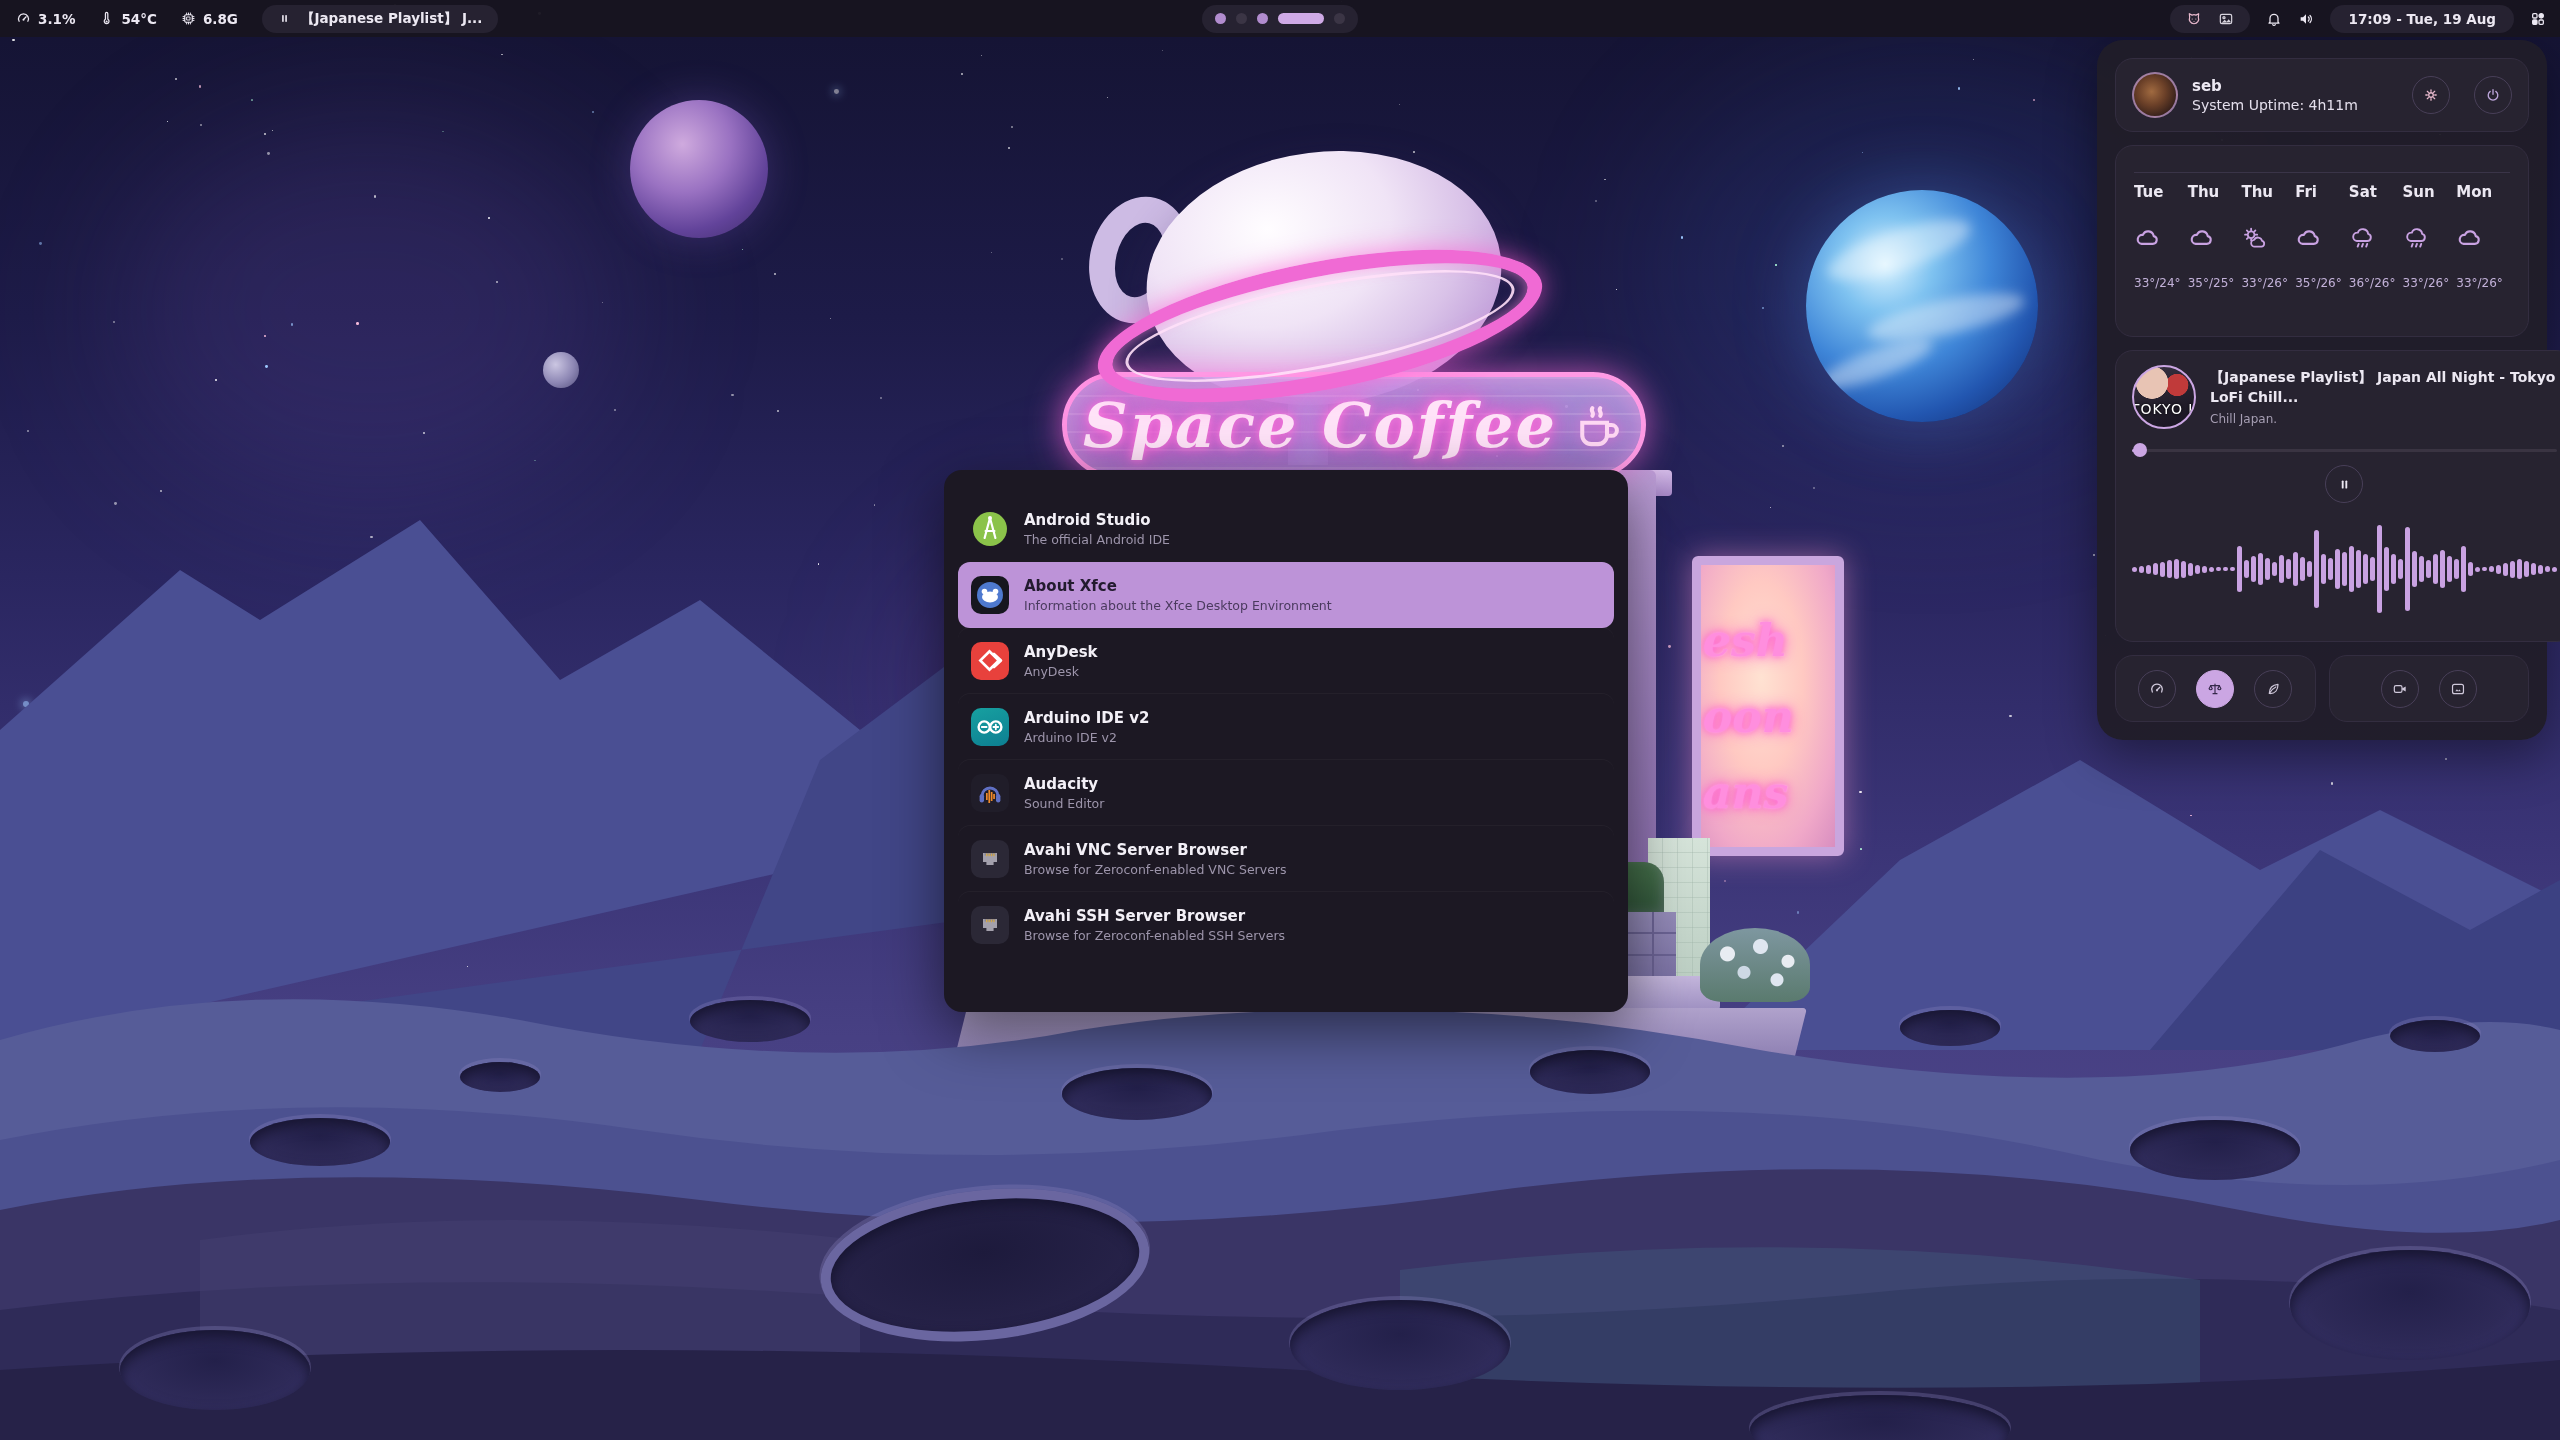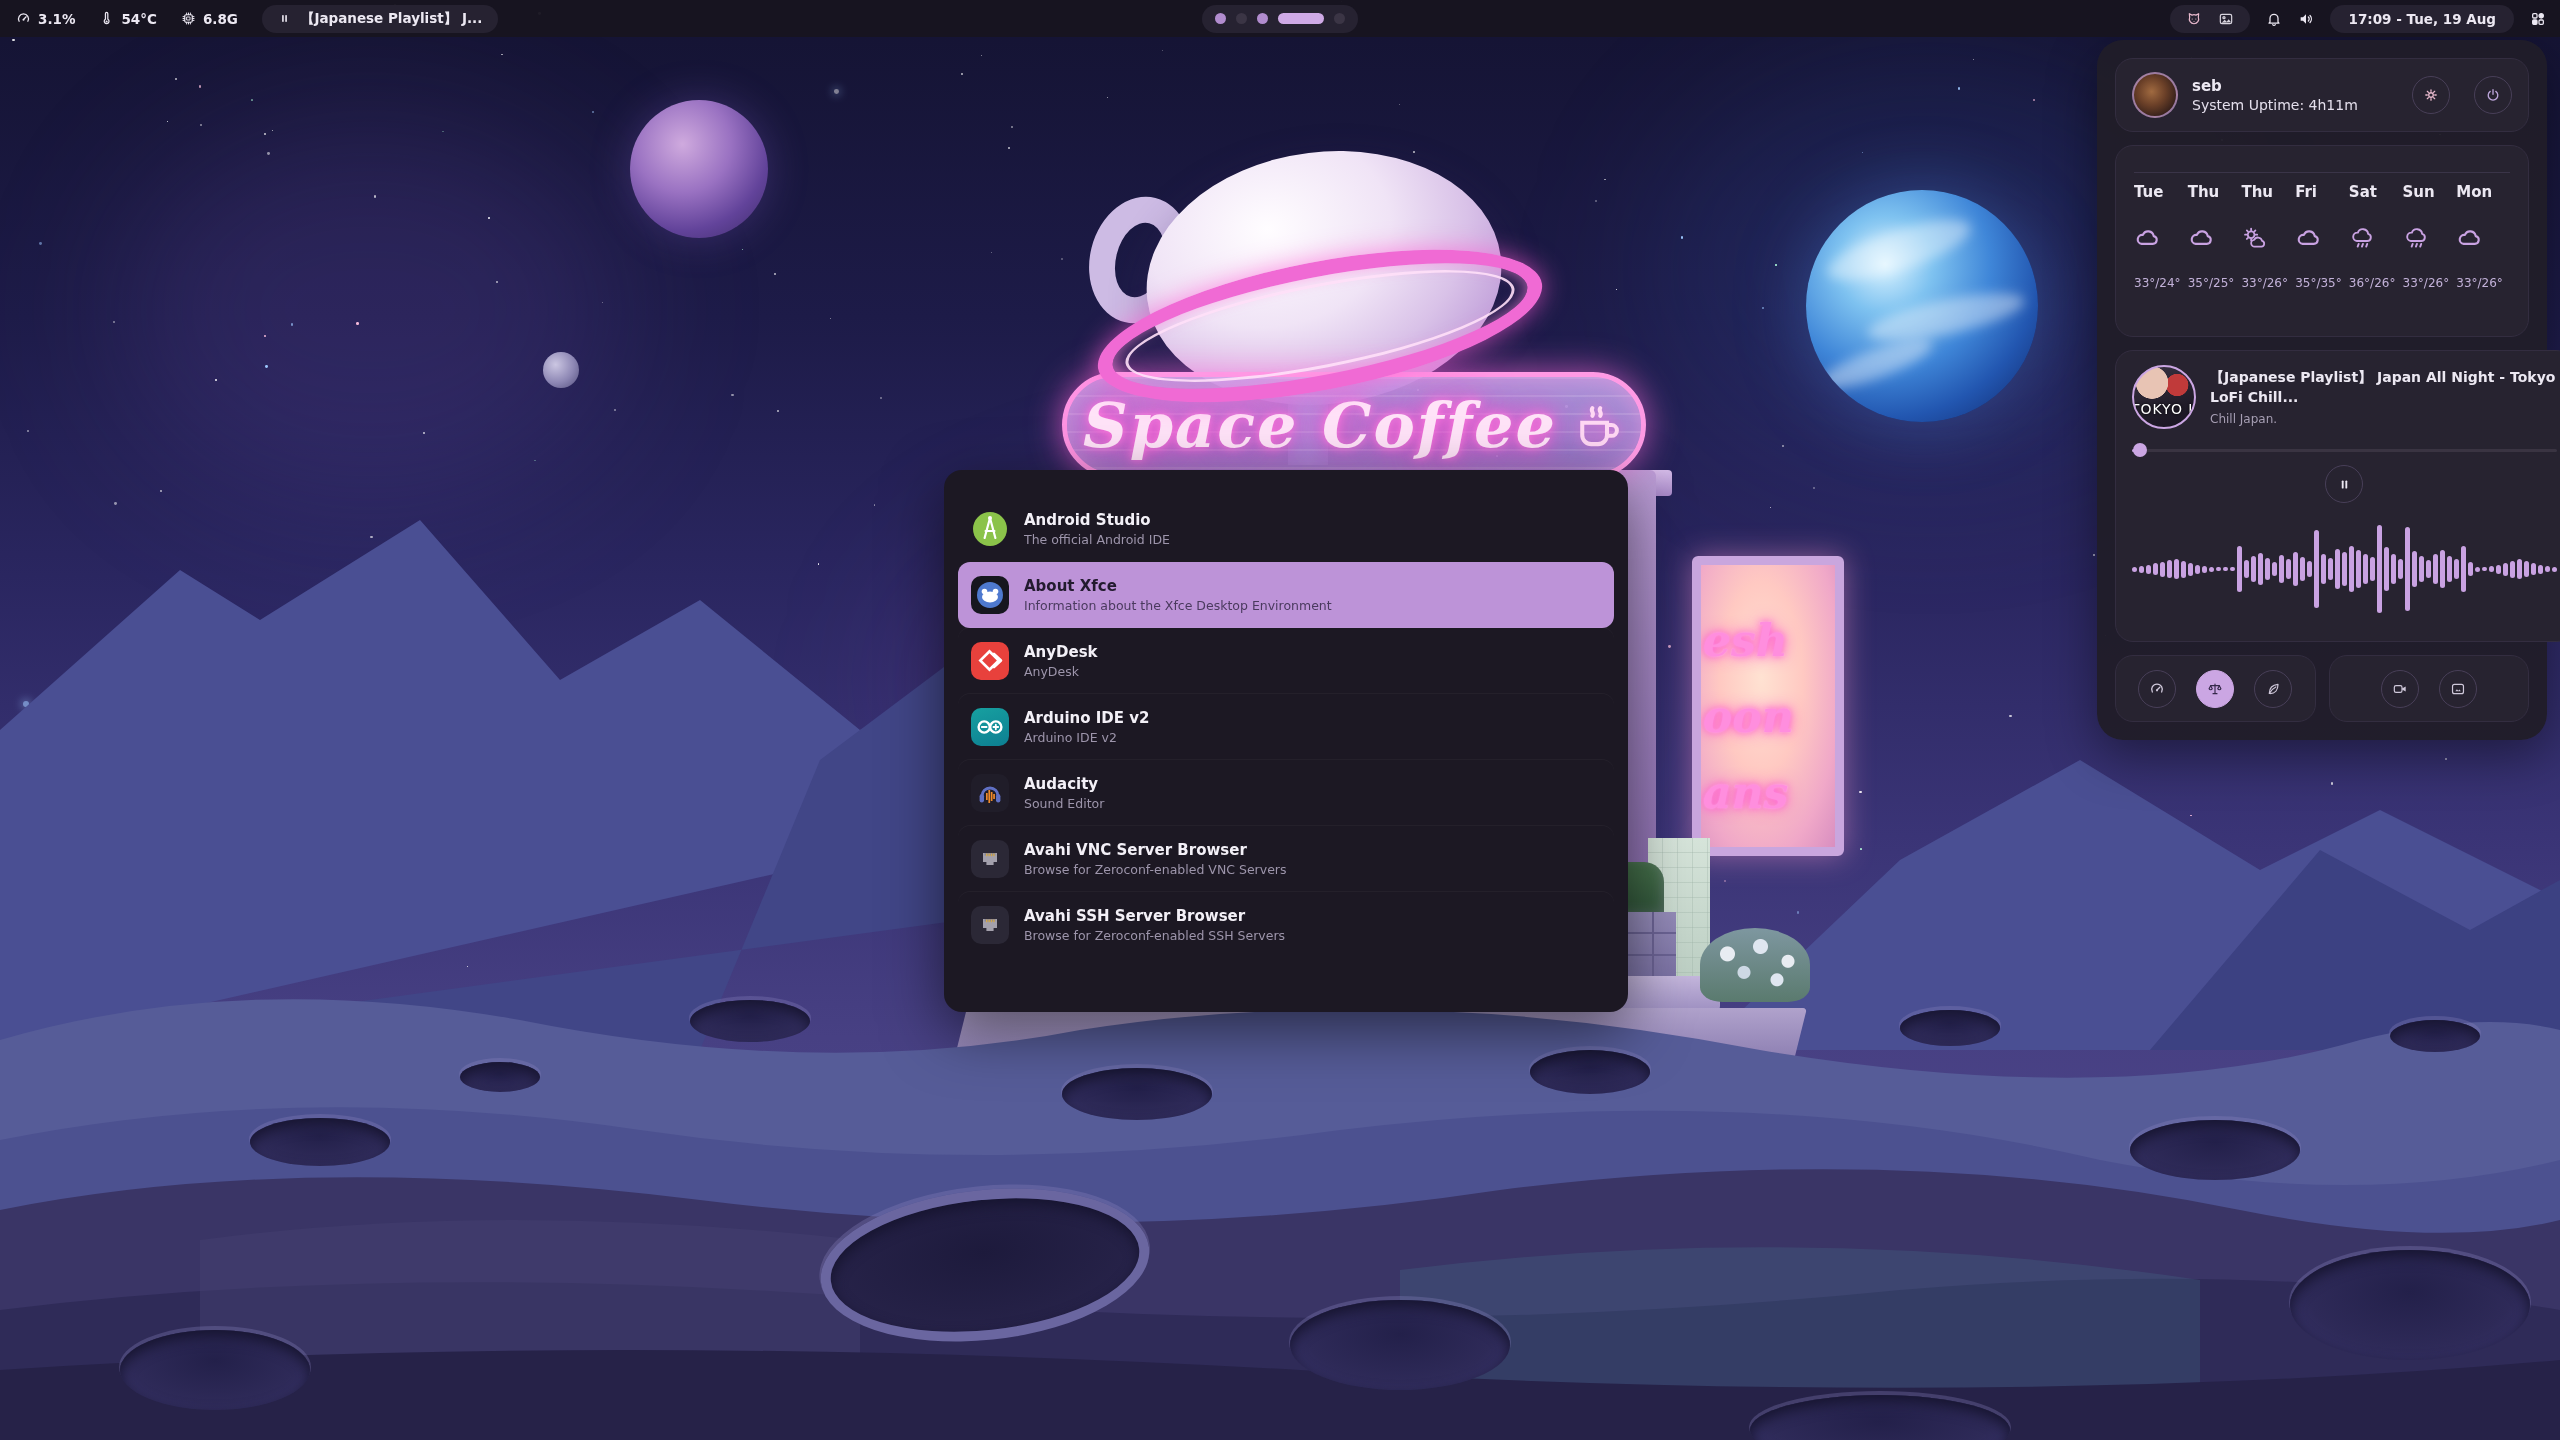--- a/index.html
+++ b/index.html
@@ -716,21 +716,21 @@
             </span>
             <span class="w-day-temps">33°/26°</span>
           </div>
           <div class="w-day">
             <span class="w-day-name">Fri</span>
             <span class="ic w-day-icon">
               <svg viewBox="0 0 24 24" fill="none" stroke="currentColor" stroke-linecap="round" stroke-linejoin="round" stroke-width="1.9">
                 <path d="M6.8 16.8h9.8a3.5 3.5 0 0 0 .9-6.9 5 5 0 0 0-9.6-1.1 4 4 0 0 0-1.1 8z"></path>
               </svg>
             </span>
-            <span class="w-day-temps">35°/35°</span>
+            <span class="w-day-temps">35°/26°</span>
           </div>
           <div class="w-day">
             <span class="w-day-name">Sat</span>
             <span class="ic w-day-icon">
               <svg viewBox="0 0 24 24" fill="none" stroke="currentColor" stroke-linecap="round" stroke-linejoin="round" stroke-width="1.7">
                 <path d="M7 14.2h9.2a3.2 3.2 0 0 0 .8-6.3A4.7 4.7 0 0 0 7.9 6.8 3.6 3.6 0 0 0 7 14.2z"></path>
                 <path d="M8.6 16.8l-.9 2.4M12.4 16.8l-.9 2.4M16.2 16.8l-.9 2.4"></path>
               </svg>
             </span>
             <span class="w-day-temps">36°/26°</span>

